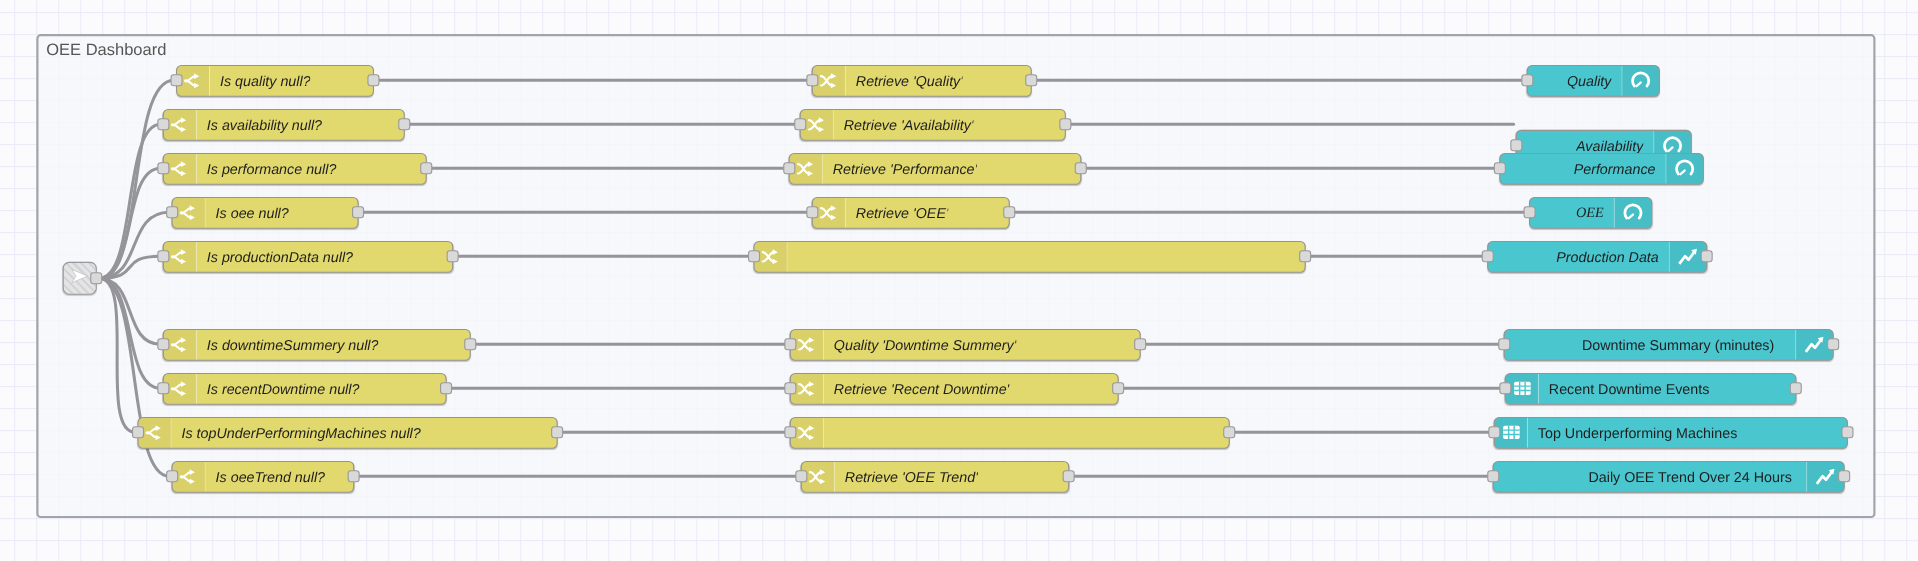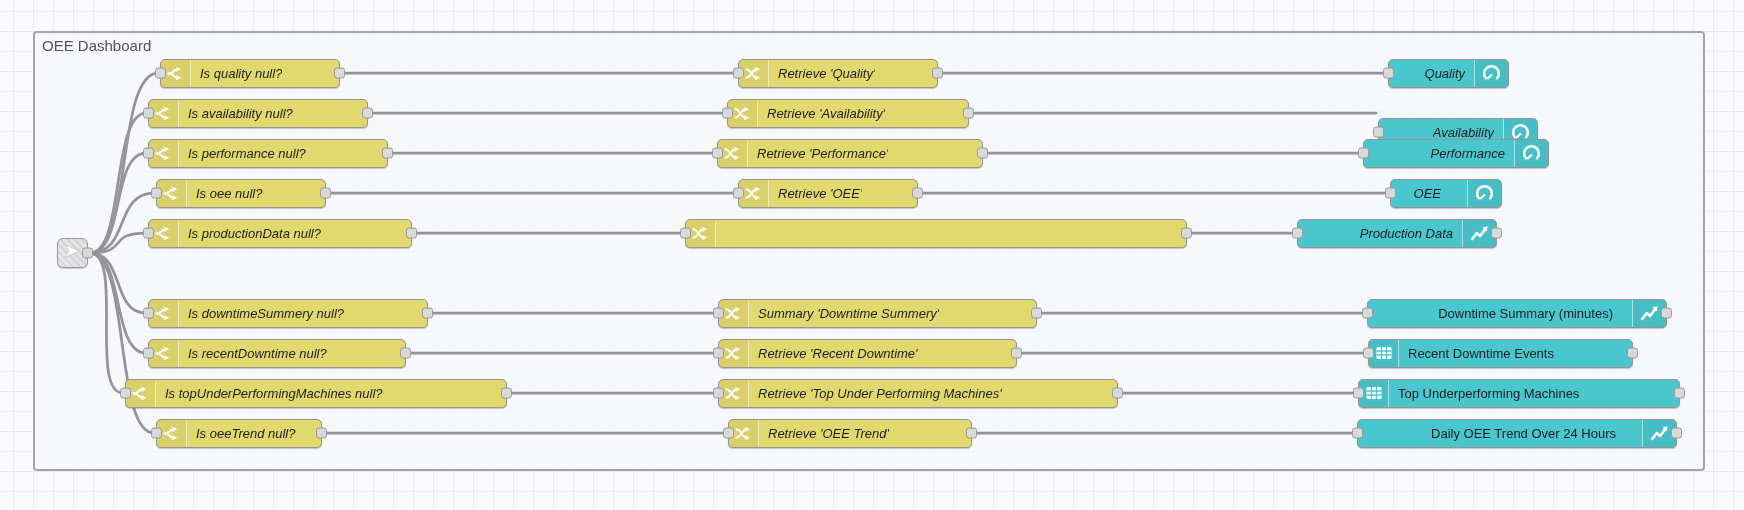--- a/index.html
+++ b/index.html
@@ -225,21 +225,21 @@
             <path d="M12 11.8 L17 14.5 L12 17.2 Z" fill="#fff"></path>
           </svg>
         </span>
         <span class="lbl italic" style="margin-left: 9px;">Retrieve 'OEE'</span>
         <span class="spacer"></span>
         <span class="port in"></span>
         <span class="port out"></span>
       </div>
       <div class="node" style="left: 1390px; top: 178.5px; width: 112px; background: rgb(74, 198, 207);">
         <span class="spacer"></span>
-        <span class="lbl italic" style="margin-right: 26px;">OEE</span>
+        <span class="lbl italic" style="margin-right: 9px; font-family: Liberation Serif, serif;">OEE</span>
         <span class="icon-box right">
           <svg width="21" height="21" viewBox="0 0 20 20">
             <path d="M4.6 14.5 A 7 7 0 1 1 15.4 14.5" stroke="#fff" fill="none" stroke-width="2.4" stroke-linecap="round"></path>
             <path d="M10 11.5 L6.4 14.6" stroke="#fff" stroke-width="2" stroke-linecap="round"></path>
           </svg>
         </span>
         <span class="port in"></span>
       </div>
       <div class="node" style="left: 148px; top: 218.5px; width: 264px; background: rgb(226, 217, 110);">
         <span class="icon-box left">
@@ -260,21 +260,21 @@
           <svg width="19" height="19" viewBox="0 0 20 20">
             <path d="M2.5 5.5 C7 5.5 9 14.5 13 14.5 M2.5 14.5 C7 14.5 9 5.5 13 5.5" stroke="#fff" fill="none" stroke-width="2" stroke-linecap="round"></path>
             <path d="M12 2.8 L17 5.5 L12 8.2 Z" fill="#fff"></path>
             <path d="M12 11.8 L17 14.5 L12 17.2 Z" fill="#fff"></path>
           </svg>
         </span>
         <span class="spacer"></span>
         <span class="port in"></span>
         <span class="port out"></span>
       </div>
-      <div class="node" style="left: 1297px; top: 218.5px; width: 200px; background: rgb(74, 198, 207);">
+      <div class="node" style="left: 1352px; top: 218.5px; width: 200px; background: rgb(74, 198, 207);">
         <span class="spacer"></span>
         <span class="lbl italic" style="margin-right: 9px;">Production Data</span>
         <span class="icon-box right">
           <svg width="21" height="21" viewBox="0 0 20 20">
             <path d="M2.5 16 L7.5 9.5 L10.5 12.5 L15.5 5.8" stroke="#fff" fill="none" stroke-width="2.4" stroke-linejoin="round"></path>
             <path d="M12.8 4.2 L17.8 3 L16.8 8.2 Z" fill="#fff"></path>
           </svg>
         </span>
         <span class="port in"></span>
         <span class="port out"></span>
@@ -294,21 +294,21 @@
         <span class="port out"></span>
       </div>
       <div class="node" style="left: 718px; top: 298.5px; width: 319px; background: rgb(226, 217, 110);">
         <span class="icon-box left">
           <svg width="19" height="19" viewBox="0 0 20 20">
             <path d="M2.5 5.5 C7 5.5 9 14.5 13 14.5 M2.5 14.5 C7 14.5 9 5.5 13 5.5" stroke="#fff" fill="none" stroke-width="2" stroke-linecap="round"></path>
             <path d="M12 2.8 L17 5.5 L12 8.2 Z" fill="#fff"></path>
             <path d="M12 11.8 L17 14.5 L12 17.2 Z" fill="#fff"></path>
           </svg>
         </span>
-        <span class="lbl italic" style="margin-left: 9px;">Summary 'Downtime Summery'</span>
+        <span class="lbl italic" style="margin-left: 9px;">Quality 'Downtime Summery'</span>
         <span class="spacer"></span>
         <span class="port in"></span>
         <span class="port out"></span>
       </div>
       <div class="node" style="left: 1367px; top: 298.5px; width: 300px; background: rgb(74, 198, 207);">
         <span class="spacer"></span>
         <span class="lbl" style="margin-right: 19px;">Downtime Summary (minutes)</span>
         <span class="icon-box right">
           <svg width="21" height="21" viewBox="0 0 20 20">
             <path d="M2.5 16 L7.5 9.5 L10.5 12.5 L15.5 5.8" stroke="#fff" fill="none" stroke-width="2.4" stroke-linejoin="round"></path>
@@ -372,21 +372,20 @@
         <span class="port out"></span>
       </div>
       <div class="node" style="left: 718px; top: 378.5px; width: 400px; background: rgb(226, 217, 110);">
         <span class="icon-box left">
           <svg width="19" height="19" viewBox="0 0 20 20">
             <path d="M2.5 5.5 C7 5.5 9 14.5 13 14.5 M2.5 14.5 C7 14.5 9 5.5 13 5.5" stroke="#fff" fill="none" stroke-width="2" stroke-linecap="round"></path>
             <path d="M12 2.8 L17 5.5 L12 8.2 Z" fill="#fff"></path>
             <path d="M12 11.8 L17 14.5 L12 17.2 Z" fill="#fff"></path>
           </svg>
         </span>
-        <span class="lbl italic" style="margin-left: 9px;">Retrieve 'Top Under Performing Machines'</span>
         <span class="spacer"></span>
         <span class="port in"></span>
         <span class="port out"></span>
       </div>
       <div class="node" style="left: 1358px; top: 378.5px; width: 322px; background: rgb(74, 198, 207);">
         <span class="icon-box left">
           <svg width="20" height="20" viewBox="0 0 20 20">
             <rect x="2.5" y="4" width="15" height="12" rx="1.5" fill="#fff"></rect>
             <path d="M2.5 8 H17.5 M2.5 12 H17.5 M7.5 4 V16 M12.5 4 V16" stroke="#4ac6cf" stroke-width="1.3"></path>
           </svg>
@@ -418,21 +417,21 @@
             <path d="M12 11.8 L17 14.5 L12 17.2 Z" fill="#fff"></path>
           </svg>
         </span>
         <span class="lbl italic" style="margin-left: 9px;">Retrieve 'OEE Trend'</span>
         <span class="spacer"></span>
         <span class="port in"></span>
         <span class="port out"></span>
       </div>
       <div class="node" style="left: 1357px; top: 418.5px; width: 320px; background: rgb(74, 198, 207);">
         <span class="spacer"></span>
-        <span class="lbl" style="margin-right: 26px;">Daily OEE Trend Over 24 Hours</span>
+        <span class="lbl" style="margin-right: 13px;">Daily OEE Trend Over 24 Hours</span>
         <span class="icon-box right">
           <svg width="21" height="21" viewBox="0 0 20 20">
             <path d="M2.5 16 L7.5 9.5 L10.5 12.5 L15.5 5.8" stroke="#fff" fill="none" stroke-width="2.4" stroke-linejoin="round"></path>
             <path d="M12.8 4.2 L17.8 3 L16.8 8.2 Z" fill="#fff"></path>
           </svg>
         </span>
         <span class="port in"></span>
         <span class="port out"></span>
       </div>
       <div class="linknode" style="left: 57px; top: 238px; width: 31px; height: 30px;">

